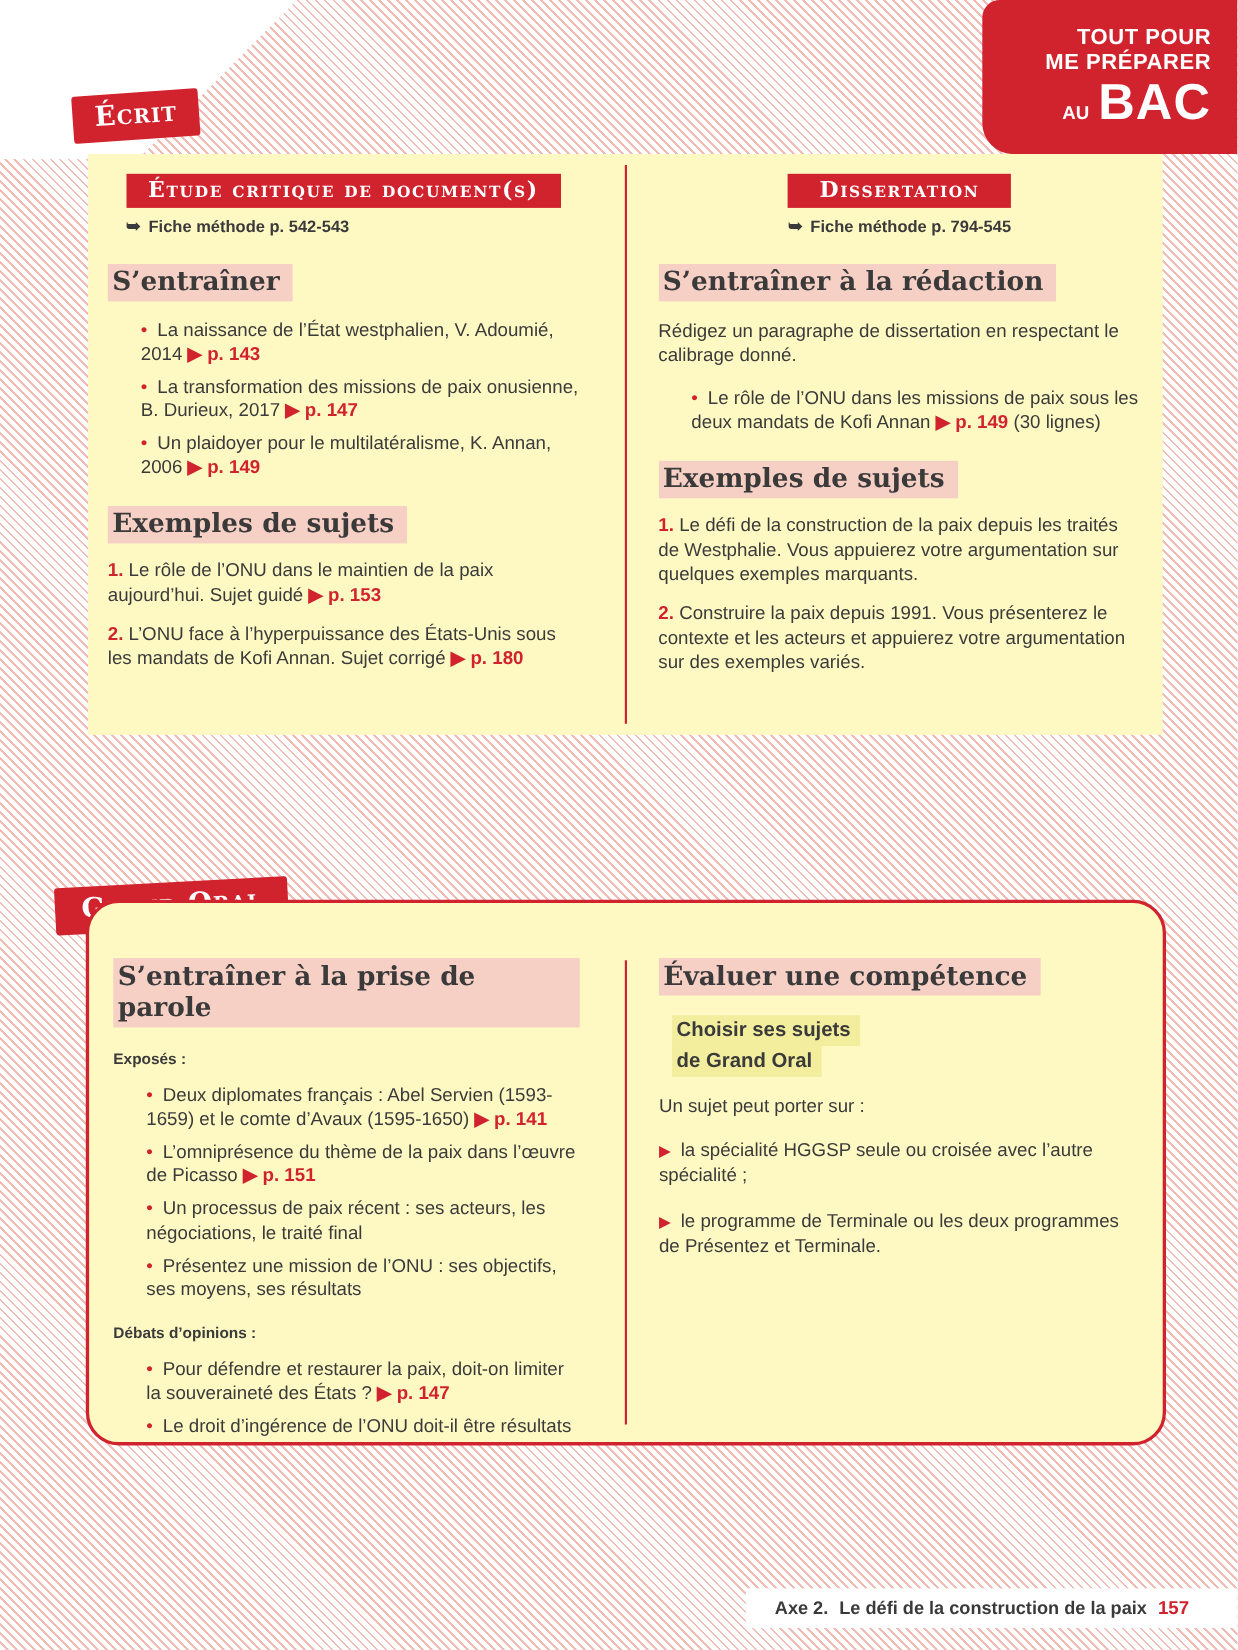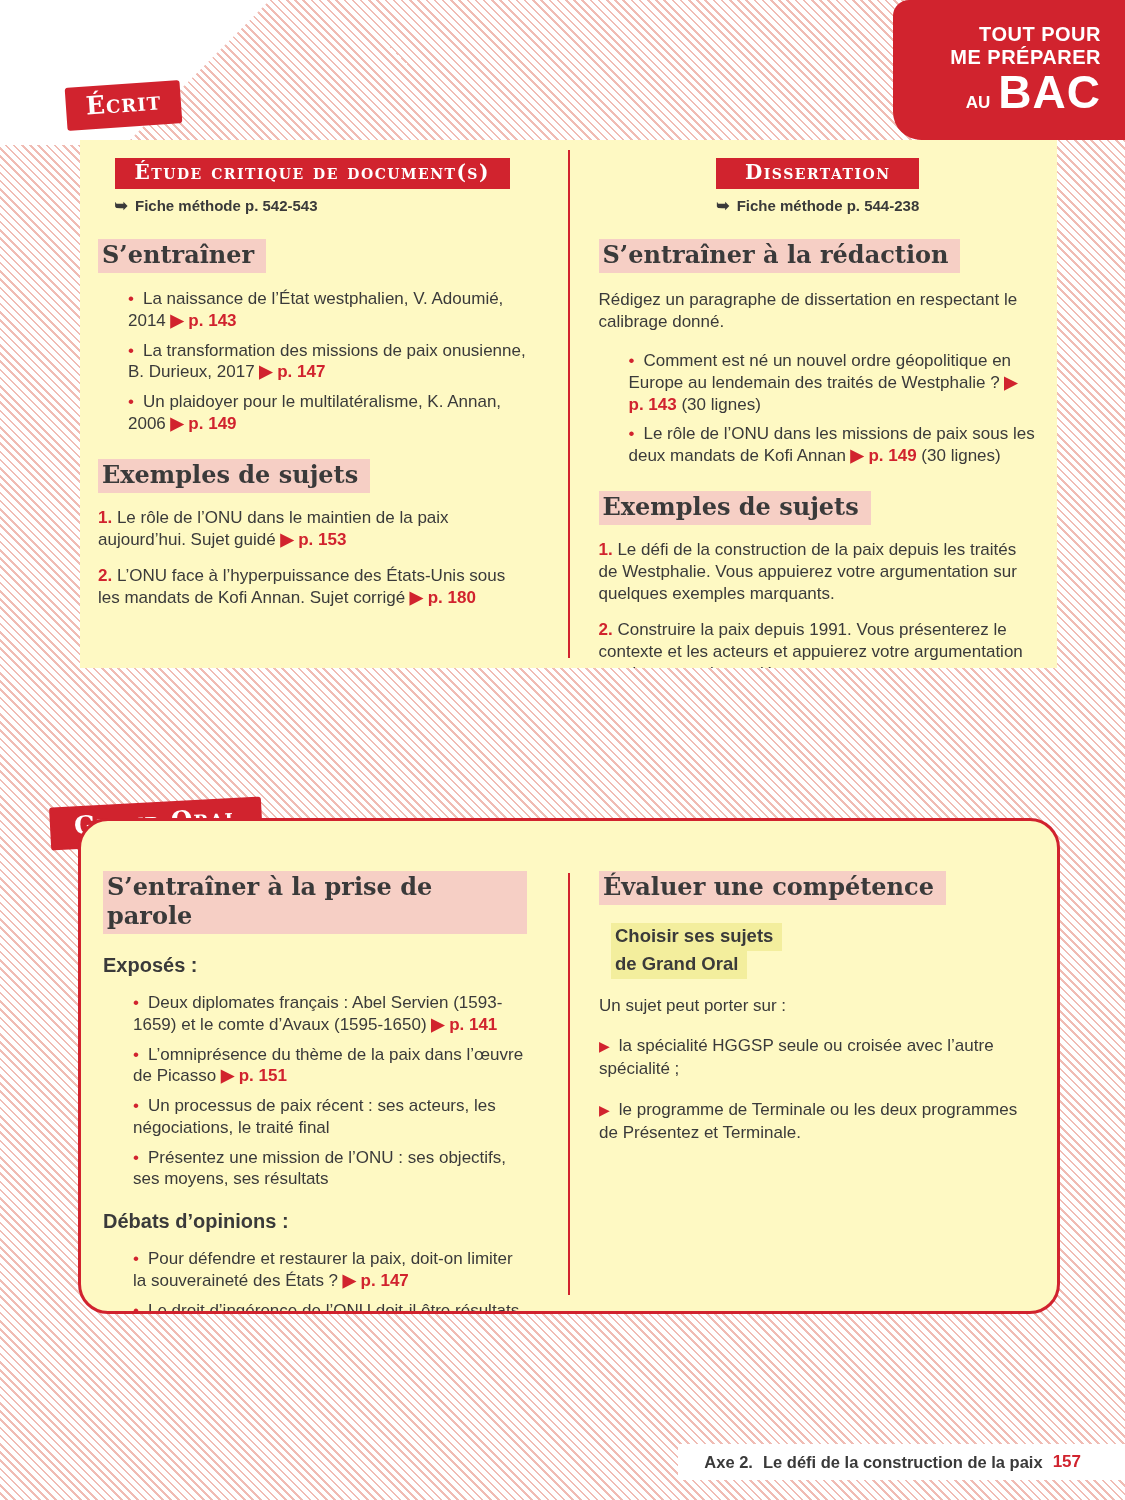--- a/index.html
+++ b/index.html
@@ -59,21 +59,21 @@
 
   .dotlist{list-style:none;margin:15px 0 0;padding:0 0 0 30px;}
   .dotlist li{margin-bottom:8px;font-size:17px;line-height:1.28;}
   .blt{color:var(--red);margin-right:9px;}
   .pref{color:var(--red);font-weight:bold;}
 
   .intro{margin-top:16px;font-size:17px;line-height:1.3;}
   .sujet{margin:14px 0 0;font-size:17px;line-height:1.3;}
   .snum{color:var(--red);font-weight:bold;}
 
-  .sublabel{font-weight:bold;margin-top:20px;font-size:20px;}
+  .sublabel{font-weight:bold;margin-top:20px;font-size:14px;}
 
   .ylw-box{margin:18px 0 0 12px;}
   .ylw-line{width:fit-content;background:var(--yellow);font-weight:bold;font-size:18.5px;
     padding:1px 9px 3px 4px;line-height:1.3;}
 
   .arrow-item{margin-top:18px;font-size:17px;line-height:1.35;}
   .tri{color:var(--red);margin-right:9px;font-size:14px;}
 
   .footer{position:absolute;right:0;bottom:20px;height:36px;background:#fff;display:flex;
     align-items:center;padding:0 44px 0 26px;font-size:16.5px;gap:10px;}
@@ -121,30 +121,29 @@
 
       <p class="sujet"><span class="snum">1.</span><span> Le rôle de l’ONU dans le maintien de la paix aujourd’hui. Sujet guidé </span><span class="pref">▶ p. 153</span></p>
       <p class="sujet"><span class="snum">2.</span><span> L’ONU face à l’hyperpuissance des États-Unis sous les mandats de Kofi Annan. Sujet corrigé </span><span class="pref">▶ p. 180</span></p>
     </div>
 
     <div class="col p1-right">
       <div class="hdr-wrap">
         <div class="hdr-bar">Dissertation</div>
         <div class="fiche">
           <span class="fiche-arrow">➥</span>
-          <span>Fiche méthode p. 544-238</span>
+          <span>Fiche méthode p. 794-545</span>
         </div>
       </div>
 
       <h3 class="sec-title">S’entraîner à la rédaction</h3>
 
       <p class="intro">Rédigez un paragraphe de dissertation en respectant le calibrage donné.</p>
 
       <ul class="dotlist">
-        <li><span class="blt">•</span><span>Comment est né un nouvel ordre géopolitique en Europe au lendemain des traités de Westphalie ? </span><span class="pref">▶ p. 143</span><span> (30 lignes)</span></li>
         <li><span class="blt">•</span><span>Le rôle de l’ONU dans les missions de paix sous les deux mandats de Kofi Annan </span><span class="pref">▶ p. 149</span><span> (30 lignes)</span></li>
       </ul>
 
       <h3 class="sec-title">Exemples de sujets</h3>
 
       <p class="sujet"><span class="snum">1.</span><span> Le défi de la construction de la paix depuis les traités de Westphalie. Vous appuierez votre argumentation sur quelques exemples marquants.</span></p>
       <p class="sujet"><span class="snum">2.</span><span> Construire la paix depuis 1991. Vous présenterez le contexte et les acteurs et appuierez votre argumentation sur des exemples variés.</span></p>
     </div>
   </div>
 </div>

